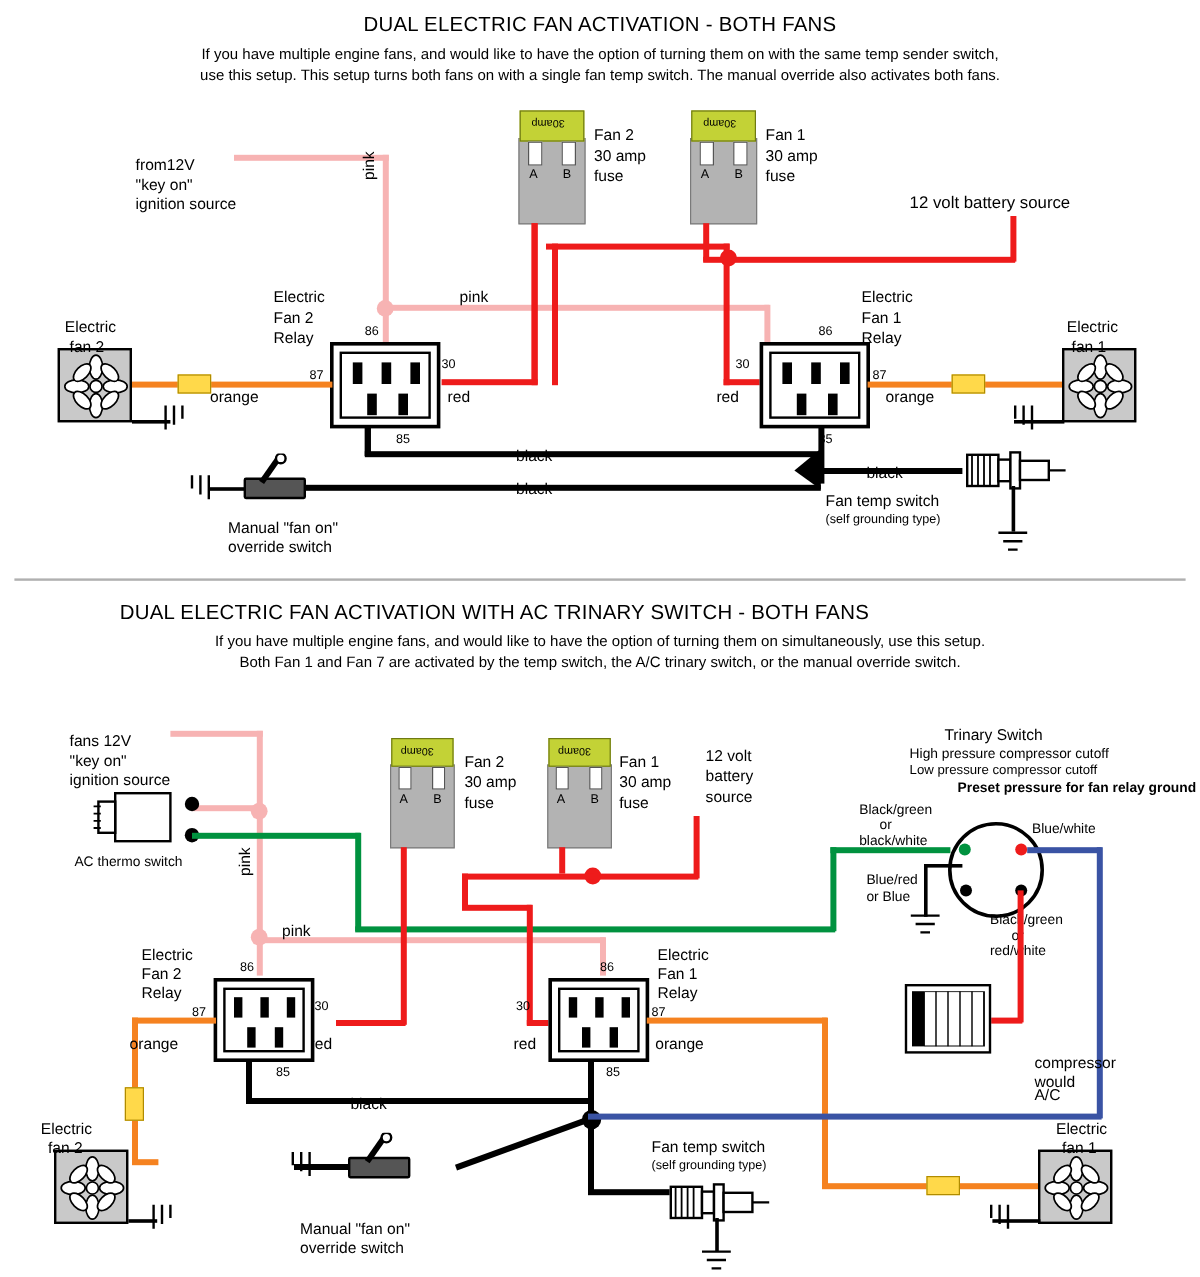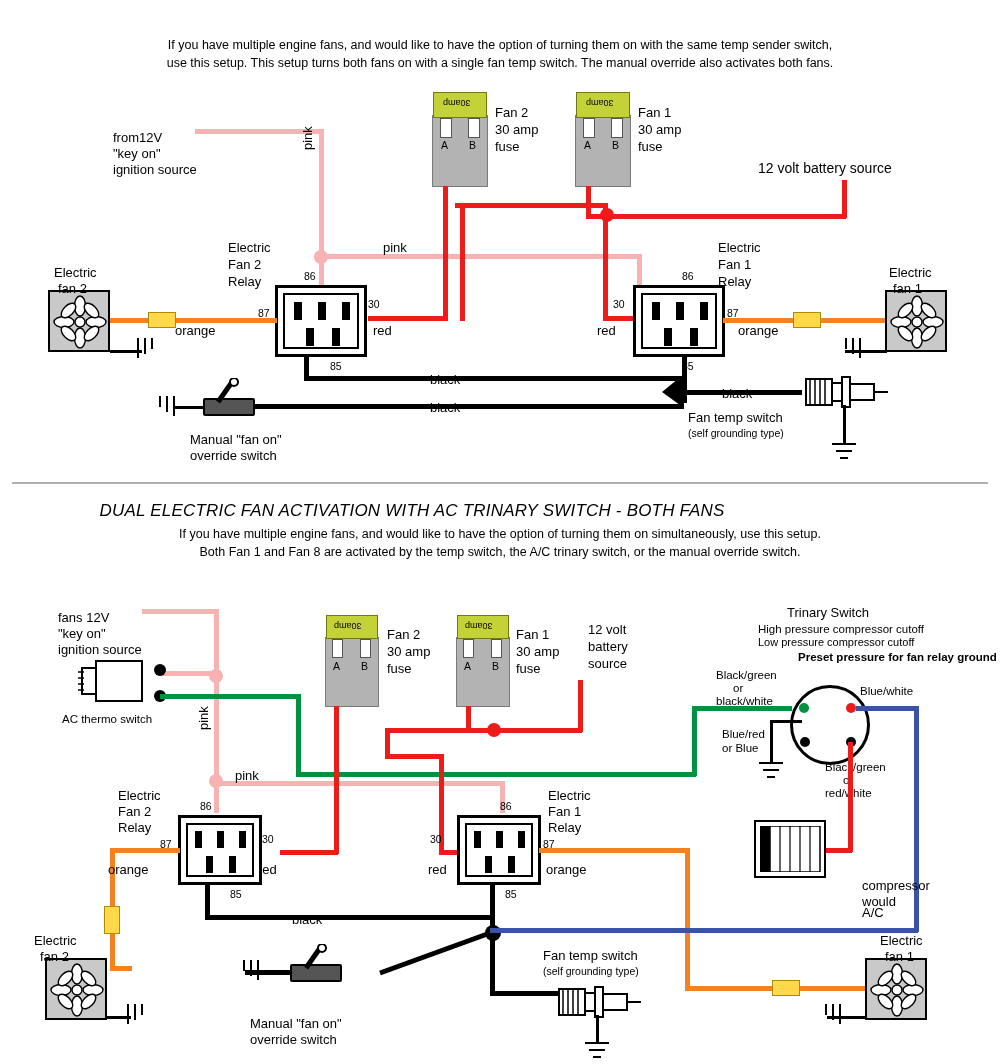--- a/index.html
+++ b/index.html
@@ -51,20 +51,21 @@
   .jdot { position:absolute; border-radius:50%; background:#ee1b1b; }
   .divider { position:absolute; background:#b0b0b0; height:2px; }
   .compressor { position:absolute; border:2px solid #000; background:#fff; }
   .acthermo { position:absolute; border:2px solid #000; background:#fff; }
 </style>
 </head>
 <body>
 
 <div class="stage">
 
+  <div class="txt c title" style="left:0; top:10px; width:1000px;">DUAL ELECTRIC FAN ACTIVATION - BOTH FANS</div>
   <div class="txt c sub" style="left:0; top:38px; width:1000px;">If you have multiple engine fans, and would like to have the option of turning them on with the same temp sender switch,</div>
   <div class="txt c sub" style="left:0; top:56px; width:1000px;">use this setup. This setup turns both fans on with a single fan temp switch. The manual override also activates both fans.</div>
 
   <div class="fuse-holder" style="left:432px; top:115px; width:56px; height:72px;"></div>
   <div class="fuse-top" style="left:433px; top:92px; width:54px; height:26px;"></div>
   <div class="txt tiny" style="left:443px; top:97px; transform:rotate(180deg); transform-origin:center;">30amp</div>
   <div class="fuse-legs" style="left:440px; top:118px; width:12px; height:20px;"></div>
   <div class="fuse-legs" style="left:468px; top:118px; width:12px; height:20px;"></div>
   <div class="txt small" style="left:441px; top:139px;">A</div>
   <div class="txt small" style="left:469px; top:139px;">B</div>
@@ -251,23 +252,23 @@
         <line x1="2" y1="4" x2="26" y2="4"></line>
         <line x1="6" y1="11" x2="22" y2="11"></line>
         <line x1="10" y1="18" x2="18" y2="18"></line>
       </g>
   </svg>
   <div class="txt" style="left:688px; top:410px;">Fan temp switch</div>
   <div class="txt small" style="left:688px; top:427px;">(self grounding type)</div>
 
   <div class="divider" style="left:12px; top:482px; width:976px;"></div>
 
-  <div class="txt c title" style="left:0; top:500px; width:824px;font-style:italic;">DUAL ELECTRIC FAN ACTIVATION WITH AC TRINARY SWITCH - BOTH FANS</div>
+  <div class="txt c title" style="left:0; top:500px; width:824px;">DUAL ELECTRIC FAN ACTIVATION WITH AC TRINARY SWITCH - BOTH FANS</div>
   <div class="txt c sub" style="left:0; top:527px; width:1000px;">If you have multiple engine fans, and would like to have the option of turning them on simultaneously, use this setup.</div>
-  <div class="txt c sub" style="left:0; top:545px; width:1000px;">Both Fan 1 and Fan 8 are activated by the temp switch, the A/C trinary switch, or the manual override switch.</div>
+  <div class="txt c sub" style="left:0; top:545px; width:1000px;">Both Fan 1 and Fan 7 are activated by the temp switch, the A/C trinary switch, or the manual override switch.</div>
 
   <div class="txt" style="left:58px; top:610px;">fans 12V</div>
   <div class="txt" style="left:58px; top:626px;">"key on"</div>
   <div class="txt" style="left:58px; top:642px;">ignition source</div>
   <div class="w pink h5" style="left:142px; top:609px; width:77px;"></div>
   <div class="w pink v5" style="left:214px; top:609px; height:174px;"></div>
   <div class="txt" style="left:196px; top:730px; transform:rotate(-90deg); transform-origin:left top;">pink</div>
   <div class="abs" style="left:209px; top:669px; width:14px; height:14px; background:#f7b3b3; border-radius:50%;"></div>
   <div class="w pink h5" style="left:160px; top:671px; width:56px;"></div>
   <div class="abs" style="left:209px; top:774px; width:14px; height:14px; background:#f7b3b3; border-radius:50%;"></div>

